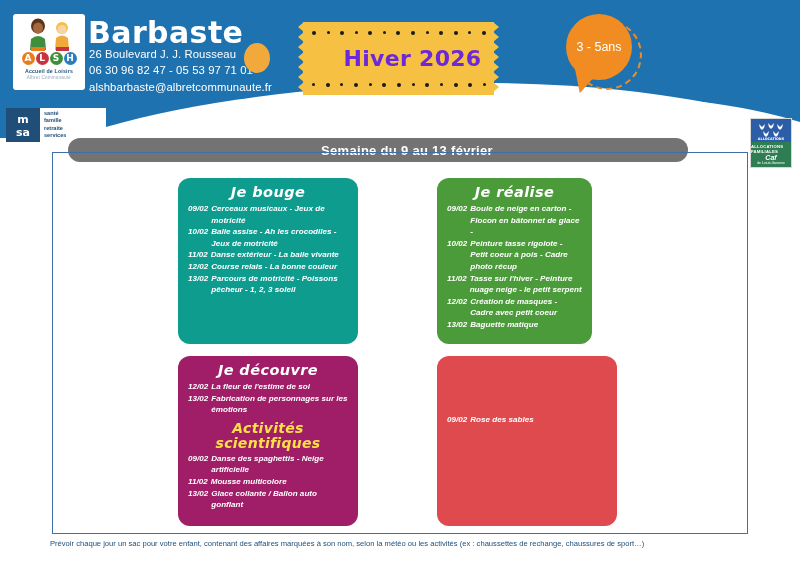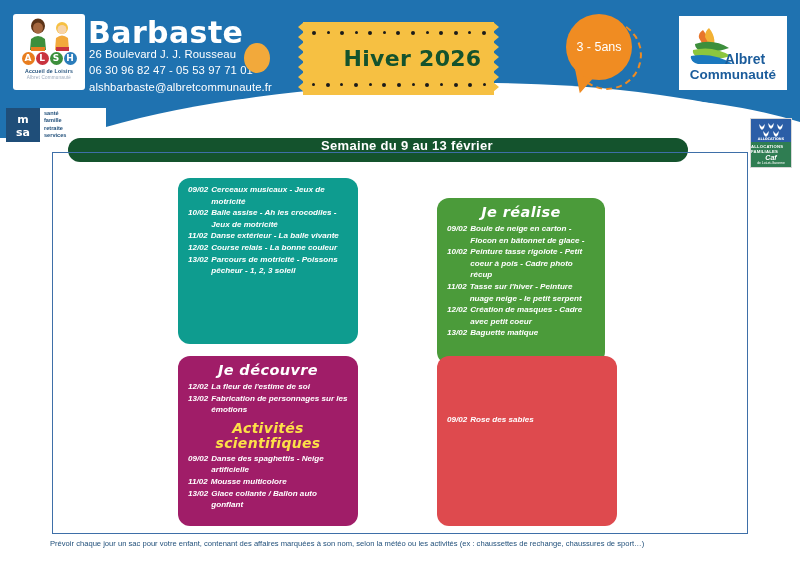--- a/index.html
+++ b/index.html
@@ -67,21 +67,21 @@
   }
 
   
   .ticket{
     position:absolute;left:303px;top:22px;width:191px;height:73px;
     background:#F6C042;
     display:flex;align-items:center;justify-content:center;
   }
   .ticket-label{
     font-family:"DejaVu Sans",sans-serif;
-    font-size:22px;font-weight:bold;color:#14532d;letter-spacing:.3px;margin-left:28px;
+    font-size:22px;font-weight:bold;color:#6d28d9;letter-spacing:.3px;margin-left:28px;
   }
   .ticket .dots{position:absolute;left:9px;width:174px;height:5px;display:flex;justify-content:space-between;align-items:center;}
   .ticket .dots.top{top:8px;} .ticket .dots.bot{bottom:8px;}
   .ticket .dots i{display:block;width:4px;height:4px;border-radius:50%;background:#1a1a1a;}
   .ticket .dots i.sm{width:3px;height:3px;}
   .zig{position:absolute;top:0;width:7px;height:73px;}
 
   
   .age-ring{
     position:absolute;left:572px;top:20px;width:66px;height:66px;
@@ -122,22 +122,22 @@
   }
   .caf-top{width:100%;height:23px;background:#2B5EA7;display:flex;align-items:center;justify-content:center;}
   .caf-bot{width:100%;height:26px;background:#2F7D52;display:flex;flex-direction:column;align-items:center;justify-content:center;color:#fff;}
   .caf-l1{font-size:4.2px;font-weight:bold;color:#fff;letter-spacing:.2px;}
   .caf-l2{font-size:7px;font-weight:bold;font-style:italic;}
   .caf-l3{font-size:3.4px;}
 
   
   .week{
     position:absolute;left:68px;top:138px;width:620px;height:24px;
-    background:#14532d;border-radius:12px;
-    display:flex;justify-content:center;
+    background:#737373;border-radius:12px;
+    display:flex;align-items:center;justify-content:center;
   }
   .week-label{color:#ffffff;font-size:13px;font-weight:bold;letter-spacing:.3px;padding-left:58px;}
 
   
   .frame{
     position:absolute;left:52px;top:152px;width:696px;height:382px;
     border:1px solid #3E6FA8;box-sizing:border-box;background:transparent;
   }
 
   
@@ -150,21 +150,21 @@
   .card-sub{
     text-align:center;font-family:"DejaVu Sans",sans-serif;
     font-size:14px;font-weight:bold;font-style:italic;color:#fde047;
     margin:5px 0 2px 0;line-height:15px;letter-spacing:.3px;
   }
   .act{display:flex;font-size:8.1px;font-weight:bold;line-height:11.6px;margin-bottom:0px;font-style:italic;}
   .act .d{flex:0 0 auto;padding-right:3px;white-space:nowrap;}
   .act .t{flex:1 1 auto;}
 
   .card-bouge{left:178px;top:178px;width:180px;height:166px;background:#0E9C8F;}
-  .card-realise{left:437px;top:178px;width:168px;height:166px;background:#4B9B3A;margin-top:20px;}
+  .card-realise{left:437px;top:178px;width:155px;height:166px;background:#4B9B3A;}
   .card-decouvre{left:178px;top:356px;width:180px;height:170px;background:#A01D68;}
   .card-cuisine{left:437px;top:356px;width:180px;height:170px;background:#DE4A4E;}
   .card-cuisine .act{margin-top:52px;font-size:8.1px;}
 
   
   .footer{
     position:absolute;left:50px;top:538px;width:740px;
     font-size:7.6px;color:#1F4E79;line-height:11px;letter-spacing:0px;
     white-space:nowrap;
   }
@@ -252,33 +252,20 @@
     </div>
   </div>
 
   <div class="age-ring"></div>
   <div class="age-tail"></div>
   <div class="age-bubble">
     <span>3 - 5</span>
     <span>ans</span>
   </div>
 
-  <div class="albret">
-    <div class="albret-inner">
-      <svg class="albret-mark" viewBox="0 0 104 40">
-        <path d="M22 6 q8 9 4 22 q-5 -9 -8 -14 q-1 -5 4 -8 z" fill="#E8762B"></path>
-        <path d="M28 4 q9 11 3 24 q-4 -10 -7 -15 q0 -6 4 -9 z" fill="#F2B134"></path>
-        <path d="M14 20 q18 -6 34 4 q-16 6 -30 2 q-4 -2 -4 -6 z" fill="#3D8F3C"></path>
-        <path d="M12 26 q20 -5 38 6 q-18 6 -34 1 q-5 -3 -4 -7 z" fill="#8CC63E"></path>
-        <path d="M10 32 q22 -4 42 8 q-22 5 -38 -1 q-5 -3 -4 -7 z" fill="#1B78BE"></path>
-      </svg>
-      <div class="albret-t1">Albret</div>
-      <div class="albret-t2">Communauté</div>
-    </div>
-  </div>
 
   <div class="msa">
     <div class="msa-mark">
       <svg width="34" height="34" viewBox="0 0 34 34">
         <rect width="34" height="34" fill="#1F4E79"></rect>
         <text x="17" y="15" font-size="11" font-weight="bold" fill="#fff" text-anchor="middle" font-family="DejaVu Sans">m</text>
         <text x="17" y="28" font-size="11" font-weight="bold" fill="#fff" text-anchor="middle" font-family="DejaVu Sans">sa</text>
       </svg>
     </div>
     <div class="msa-words">
@@ -309,20 +296,21 @@
     </div>
   </div>
 
   <div class="week">
     <span class="week-label">Semaine du 9 au 13 février</span>
   </div>
 
   <div class="frame"></div>
 
   <div class="card card-bouge">
+    <div class="card-title">Je bouge</div>
     <div class="act">
         <span class="d">09/02</span>
         <span class="t">Cerceaux musicaux - Jeux de motricité</span>
       </div>
     <div class="act">
         <span class="d">10/02</span>
         <span class="t">Balle assise - Ah les crocodiles - Jeux de motricité</span>
       </div>
     <div class="act">
         <span class="d">11/02</span>

